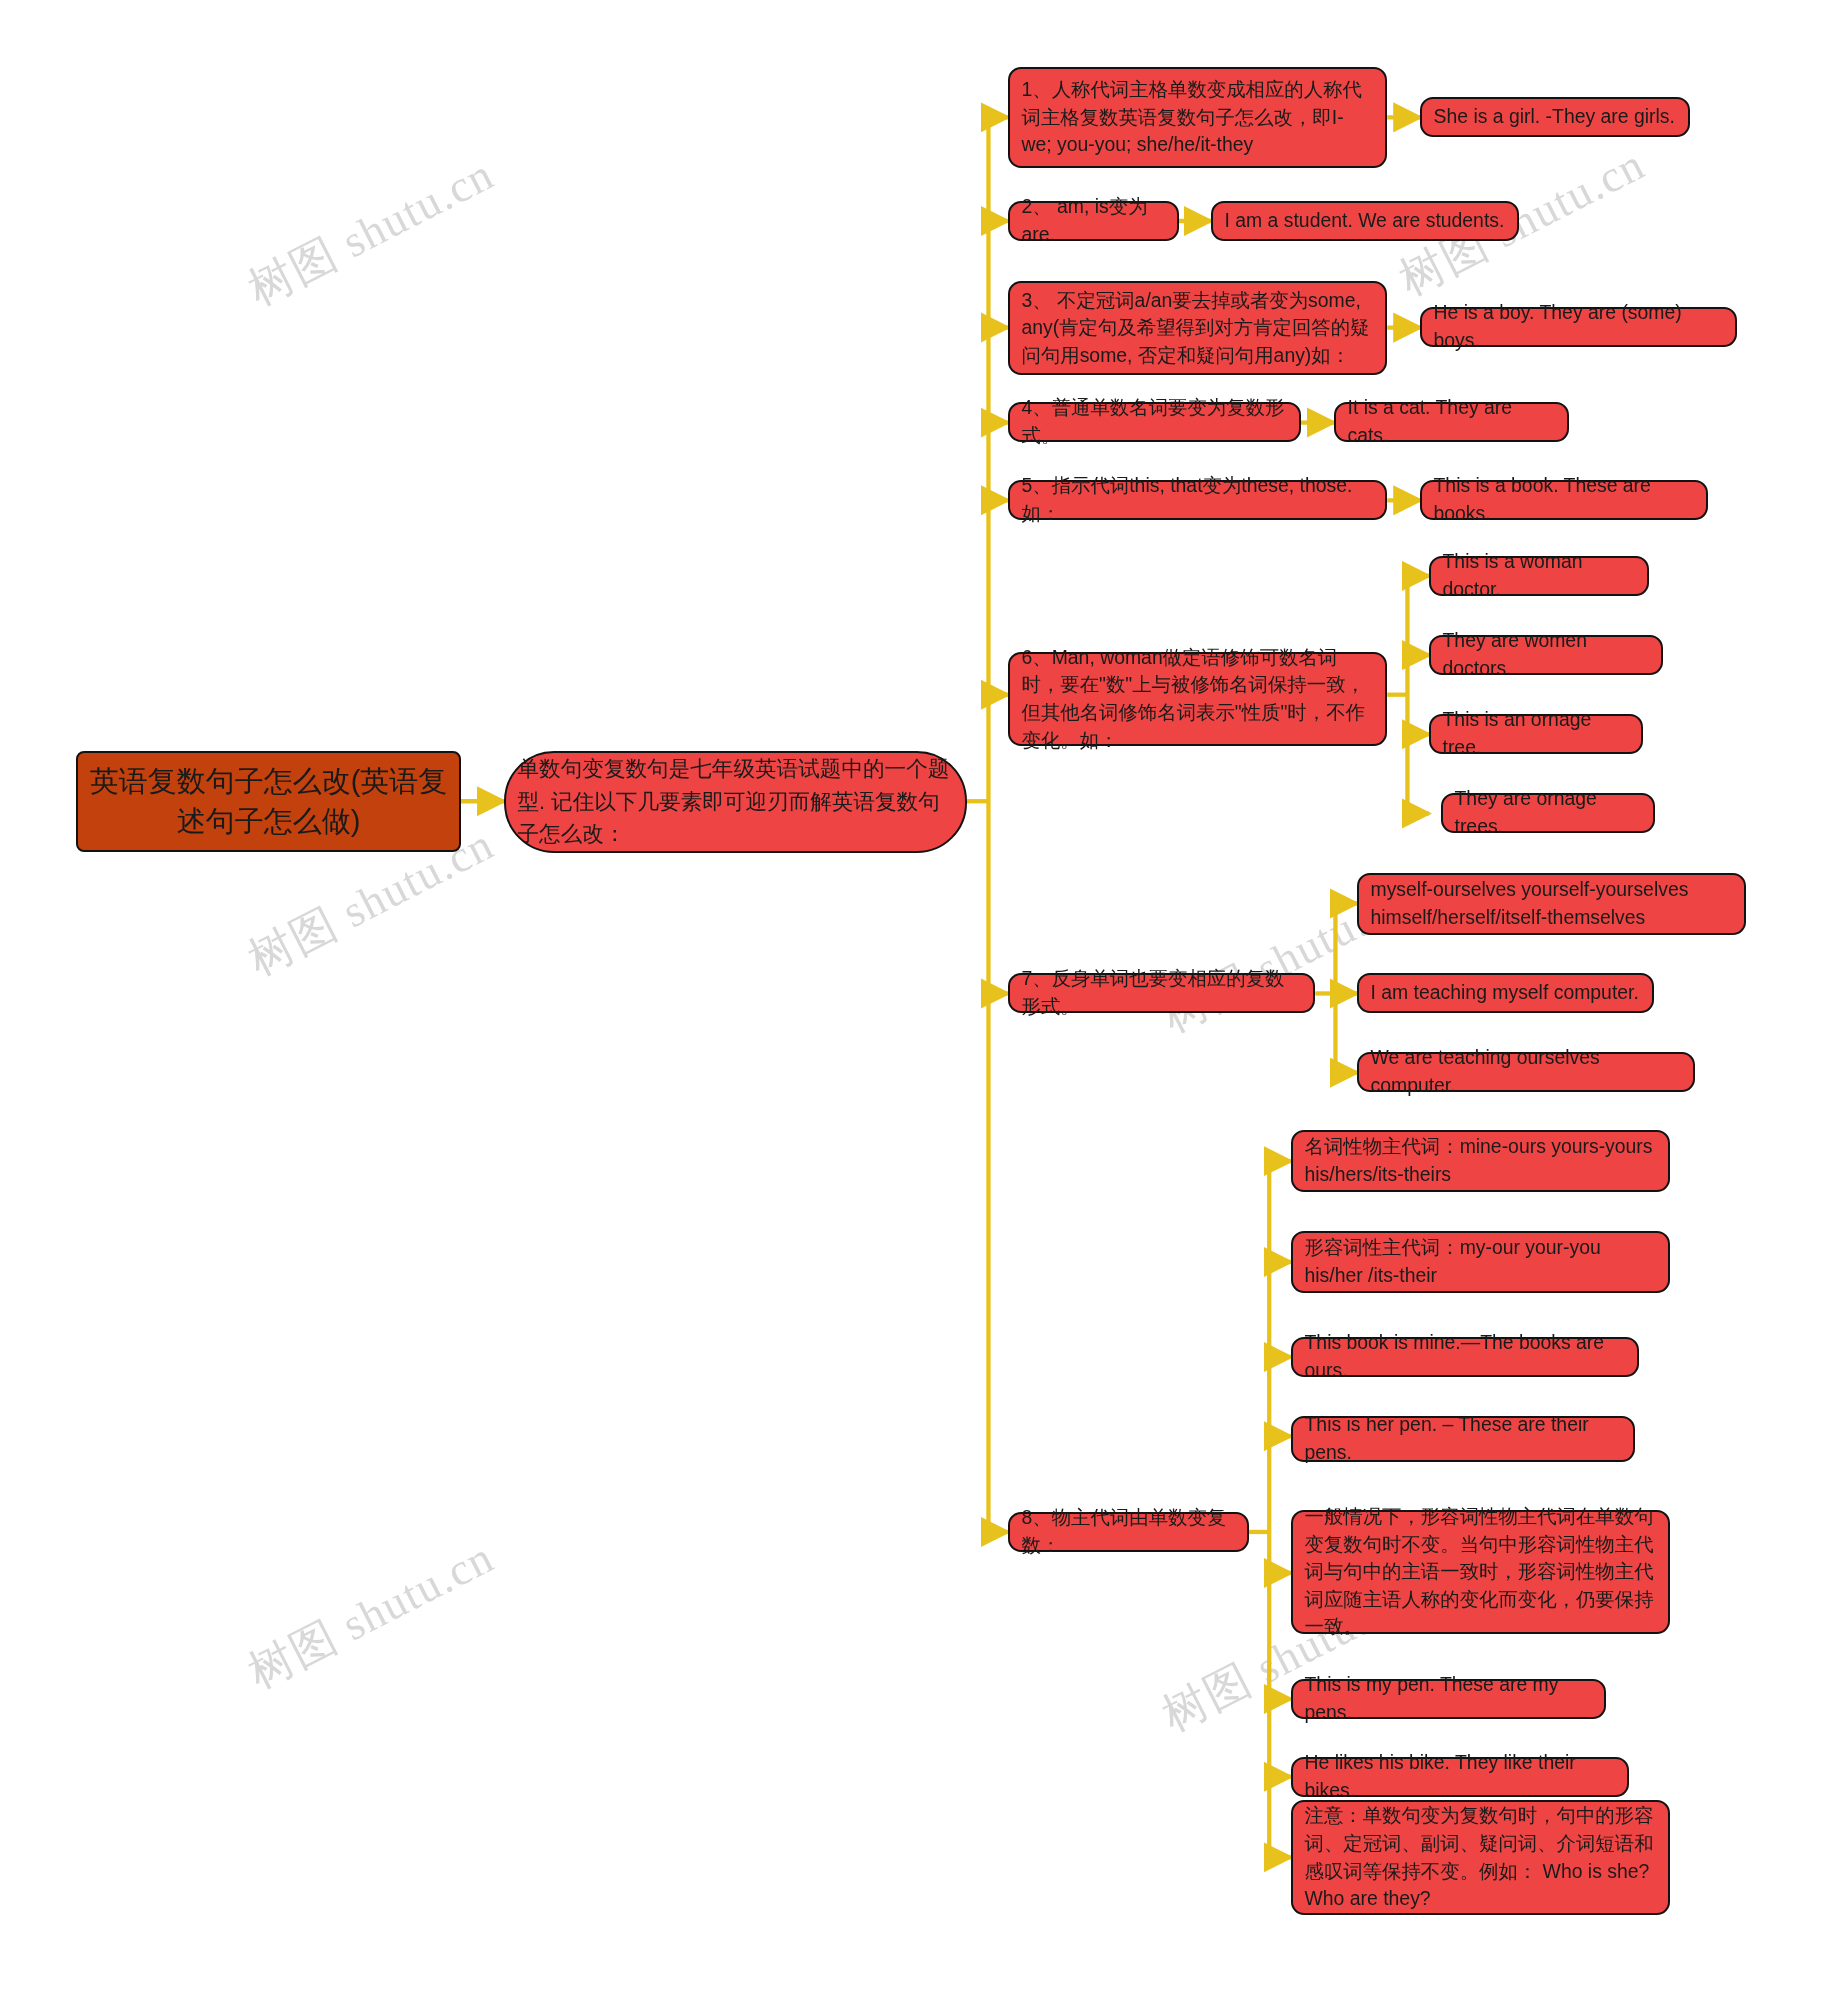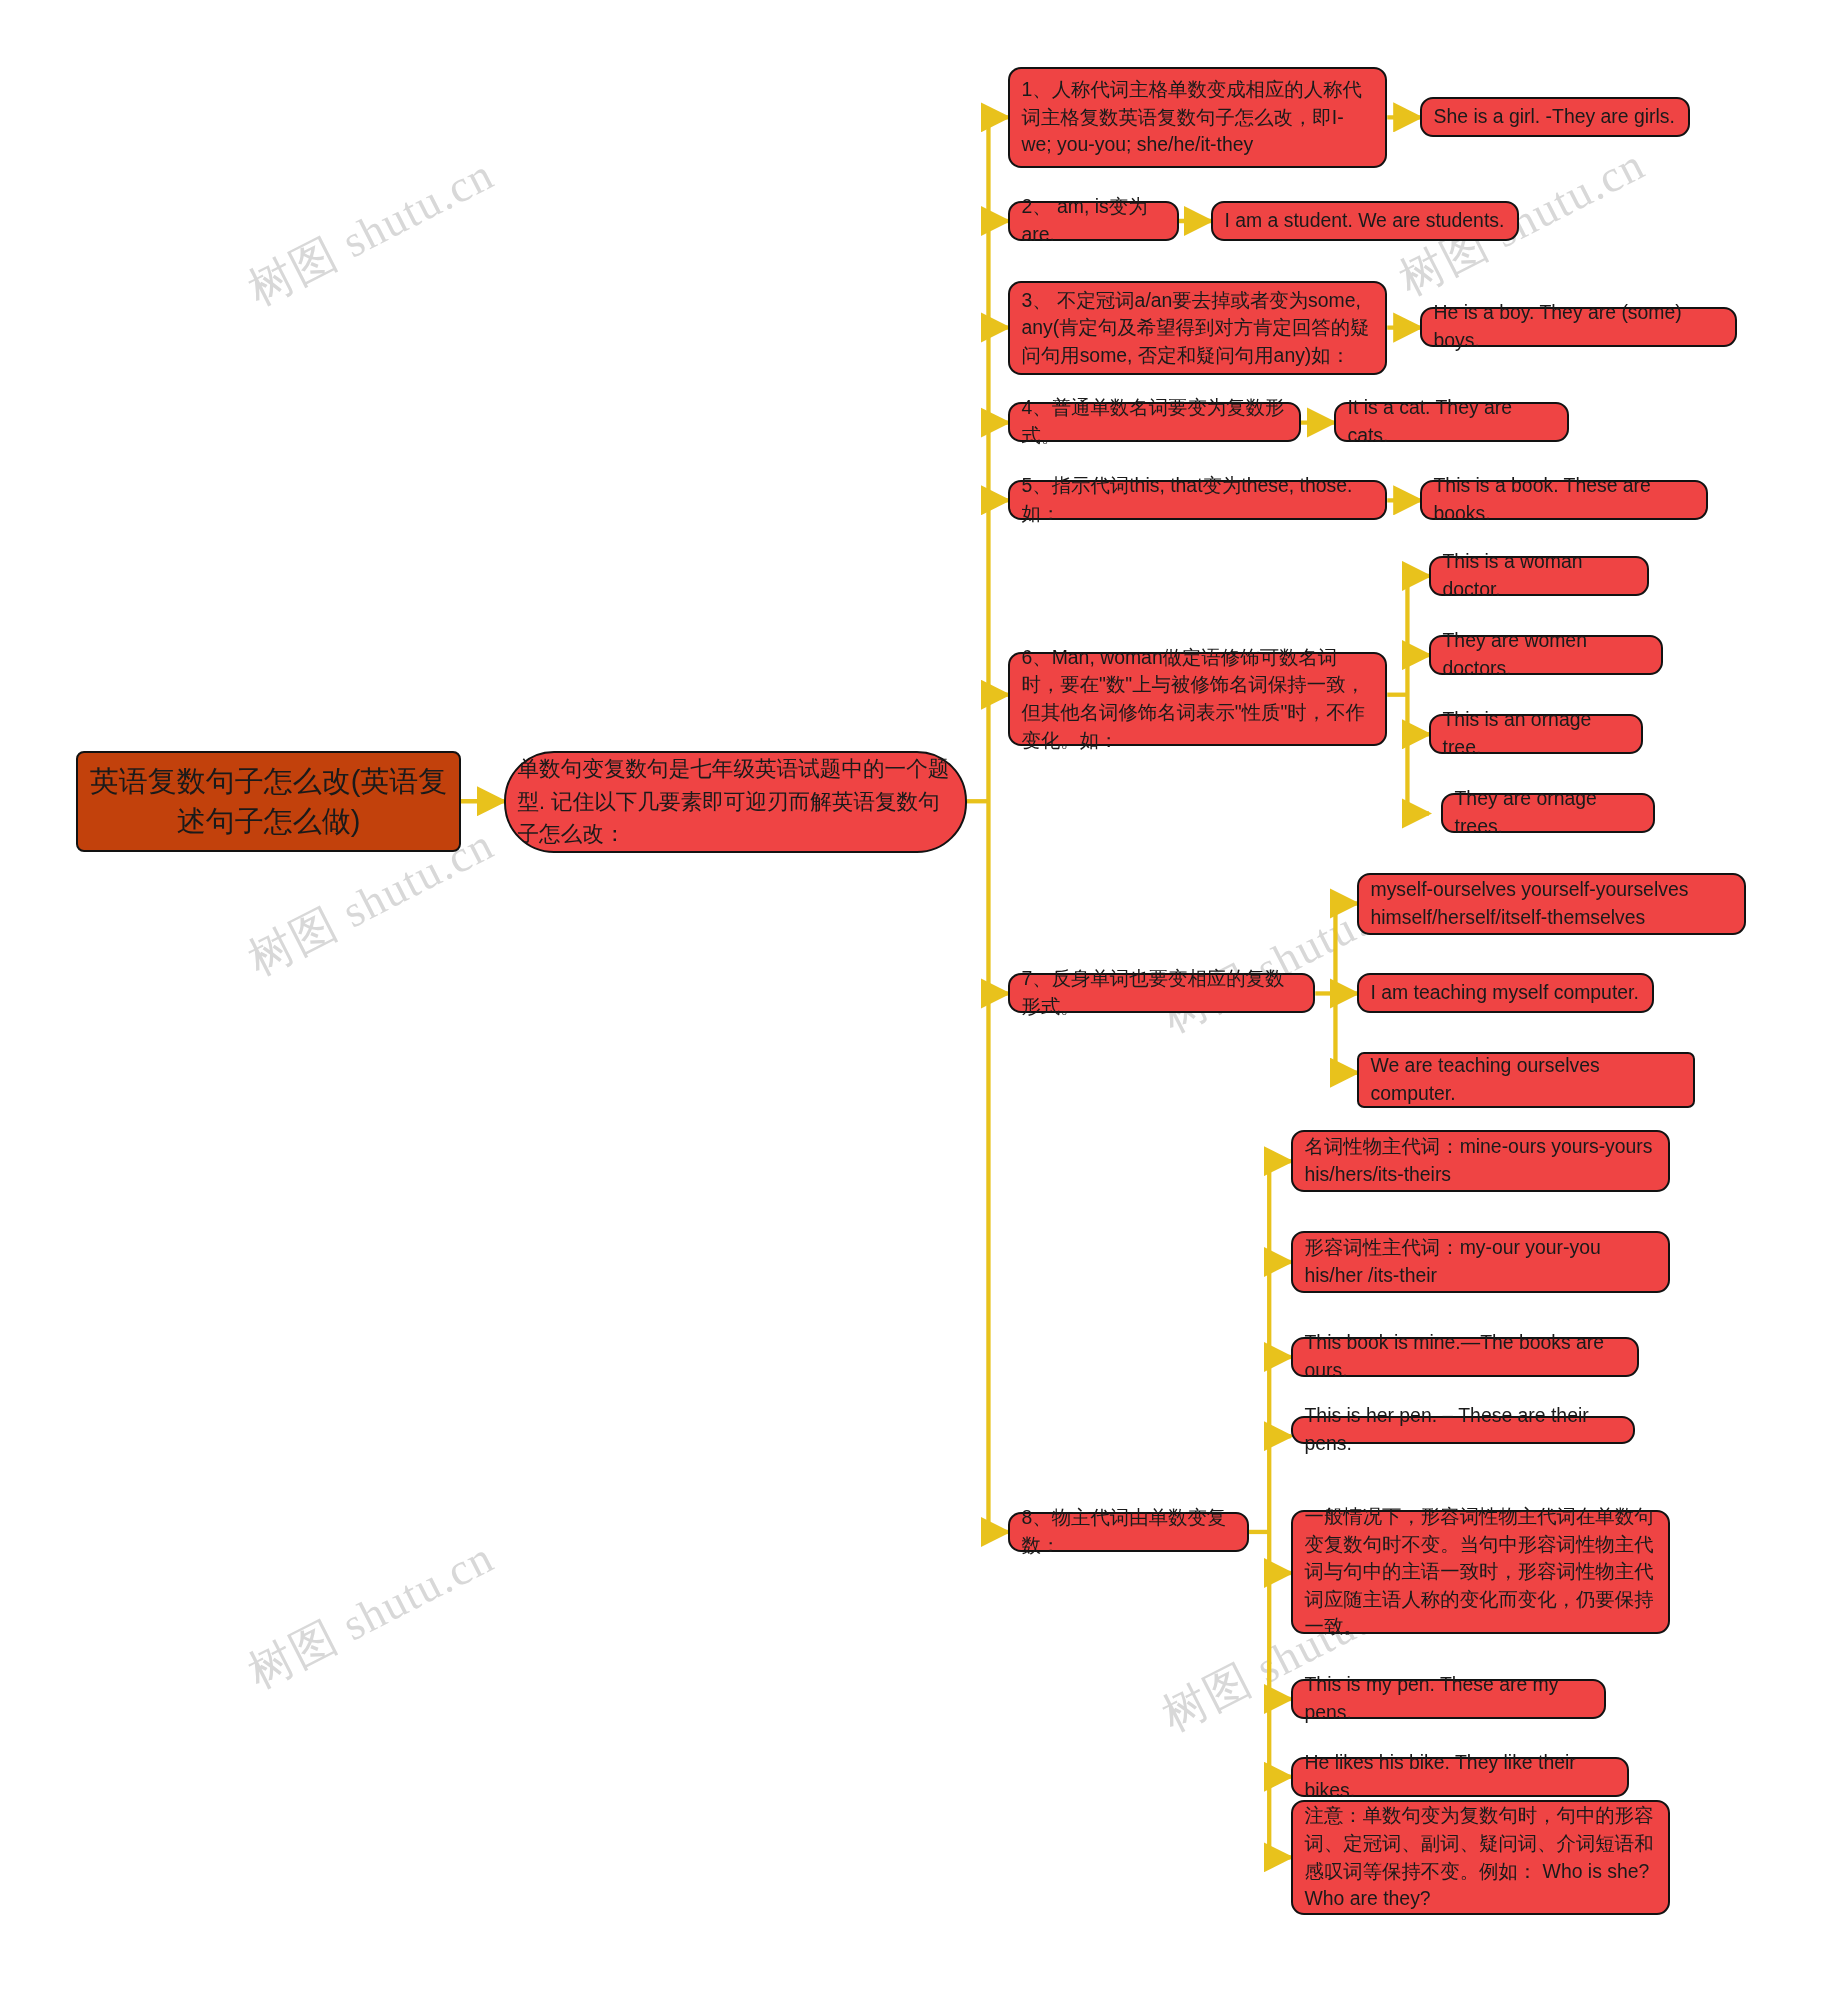--- a/index.html
+++ b/index.html
@@ -209,37 +209,37 @@
 
   <div class="node lvl2" style="left:1008px; top:973px; width:307px; height:40px;">
     <span>7、反身单词也要变相应的复数形式。</span>
   </div>
   <div class="node leaf" style="left:1357px; top:873px; width:389px; height:62px;">
     <span>myself-ourselves yourself-yourselves himself/herself/itself-themselves</span>
   </div>
   <div class="node leaf" style="left:1357px; top:973px; width:297px; height:40px;">
     <span>I am teaching myself computer.</span>
   </div>
-  <div class="node leaf" style="left:1357px; top:1052px; width:338px; height:56px;border-radius:7px;">
+  <div class="node leaf" style="left:1357px; top:1052px; width:338px; height:40px;">
     <span>We are teaching ourselves computer.</span>
   </div>
 
   <div class="node lvl2" style="left:1008px; top:1512px; width:241px; height:40px;">
     <span>8、物主代词由单数变复数：</span>
   </div>
   <div class="node leaf" style="left:1291px; top:1130px; width:379px; height:62px;">
     <span>名词性物主代词：mine-ours yours-yours his/hers/its-theirs</span>
   </div>
   <div class="node leaf" style="left:1291px; top:1231px; width:379px; height:62px;">
     <span>形容词性主代词：my-our your-you his/her /its-their</span>
   </div>
   <div class="node leaf" style="left:1291px; top:1337px; width:348px; height:40px;">
     <span>This book is mine.—The books are ours.</span>
   </div>
-  <div class="node leaf" style="left:1291px; top:1416px; width:344px; height:28px;border-radius:13px;">
+  <div class="node leaf" style="left:1291px; top:1416px; width:344px; height:46px;border-radius:13px;">
     <span>This is her pen. – These are their pens.</span>
   </div>
   <div class="node leaf" style="left:1291px; top:1510px; width:379px; height:124px;">
     <span>一般情况下，形容词性物主代词在单数句变复数句时不变。当句中形容词性物主代词与句中的主语一致时，形容词性物主代词应随主语人称的变化而变化，仍要保持一致。</span>
   </div>
   <div class="node leaf" style="left:1291px; top:1679px; width:315px; height:40px;">
     <span>This is my pen. These are my pens.</span>
   </div>
   <div class="node leaf" style="left:1291px; top:1757px; width:338px; height:40px;">
     <span>He likes his bike. They like their bikes.</span>

